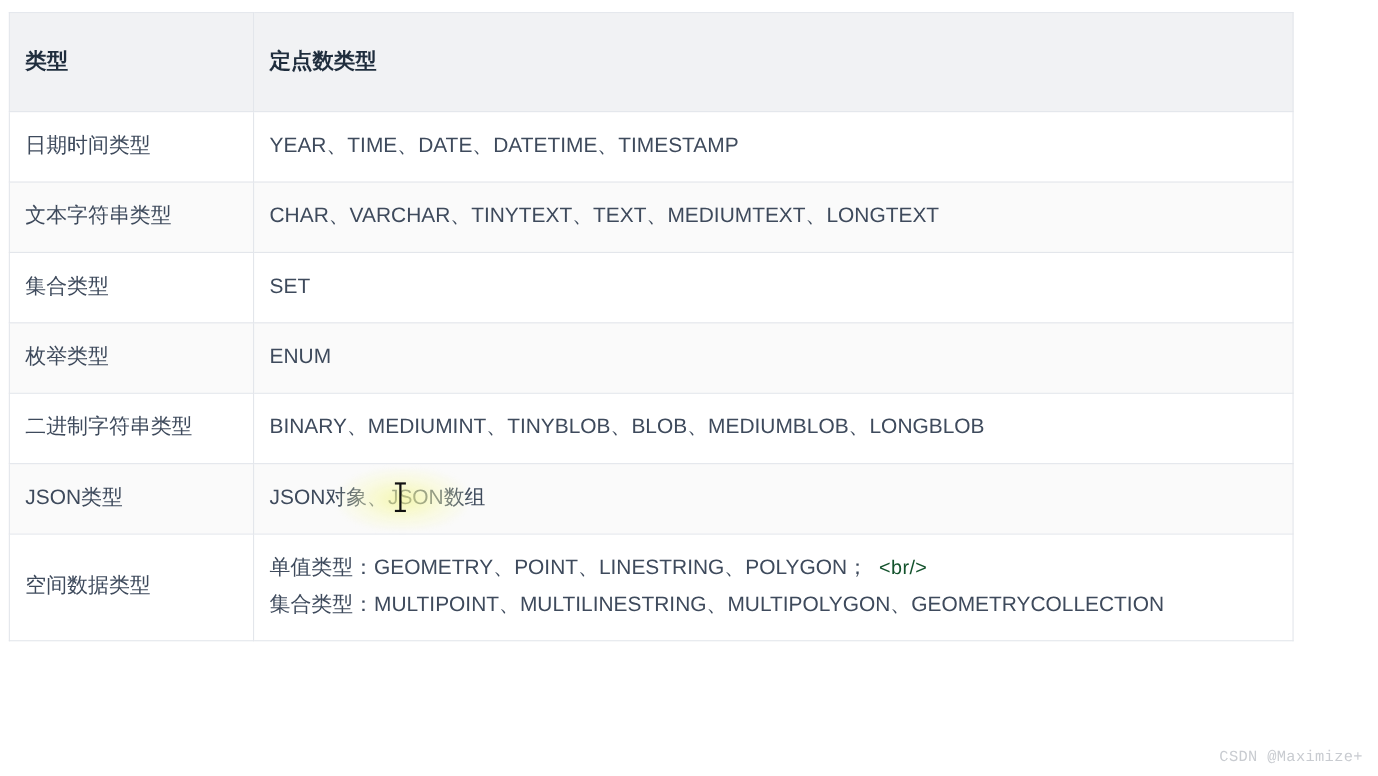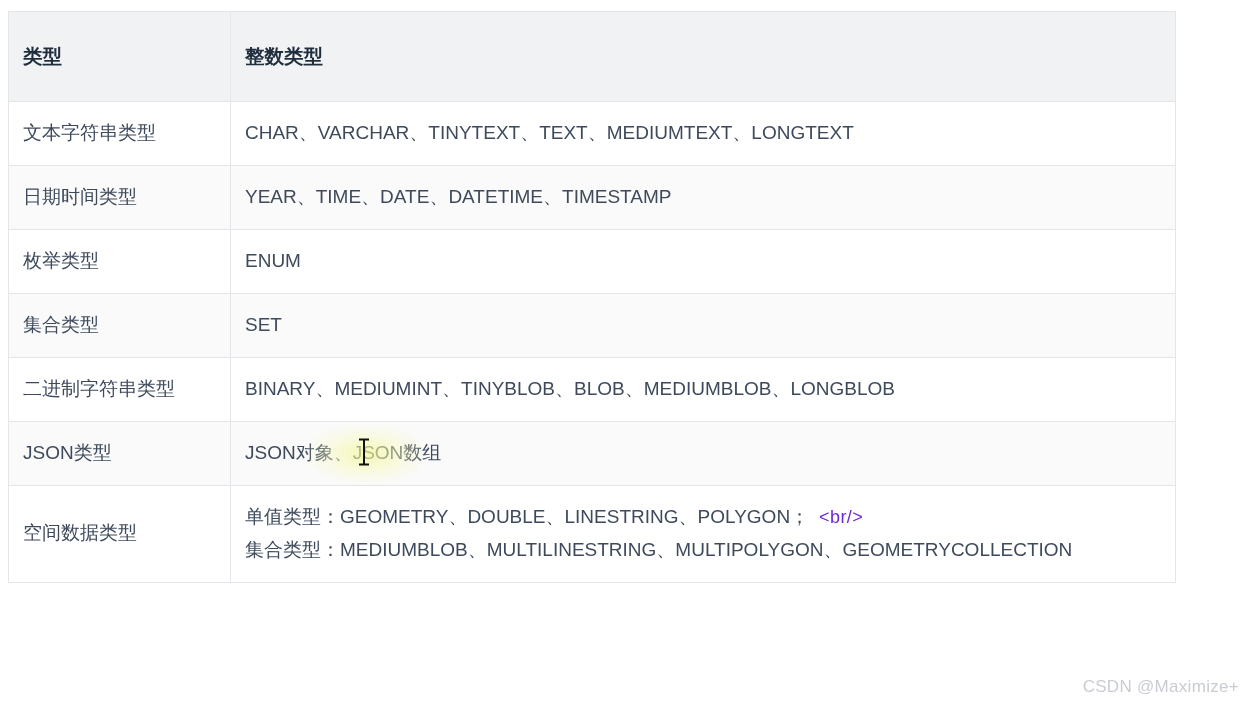--- a/index.html
+++ b/index.html
@@ -83,21 +83,21 @@
     color: #3f4a5a;
   }
 
   .line {
     display: block;
     white-space: nowrap;
   }
   .line + .line { margin-top: 6px; }
 
   .raw-tag {
-    color: #6d28d9;
+    color: #14532d;
     font-size: 18px;
     margin-left: 10px;
     letter-spacing: 0.4px;
   }
 
   
   #cursor {
     position: absolute;
     left: 356px;
     top: 438px;
@@ -117,87 +117,87 @@
                 rgba(255,255,255,0) 78%);
     filter: blur(2px);
   }
   #cursor svg { position: absolute; left: 0; top: 0; }
 
   
   #watermark {
     position: absolute;
     right: 14px;
     bottom: 8px;
-    font-size: 17px;
+    font-size: 14px;
     color: #c9ccd1;
     letter-spacing: 0.3px;
-    font-family: Liberation Sans, sans-serif;
+    font-family: Liberation Mono, monospace;
     white-space: nowrap;
   }
 </style>
 </head>
 <body>
 
 <div id="page">
 
   <div class="table-wrap">
     <table class="dtypes">
       <colgroup>
         <col class="c-type">
         <col class="c-example">
       </colgroup>
       <thead>
         <tr>
           <th>类型</th>
-          <th>整数类型</th>
+          <th>定点数类型</th>
         </tr>
       </thead>
       <tbody>
 
 
 
 
 
         <tr>
+          <td class="type-label">日期时间类型</td>
+          <td class="example">YEAR、TIME、DATE、DATETIME、TIMESTAMP</td>
+        </tr>
+
+        <tr>
           <td class="type-label">文本字符串类型</td>
           <td class="example">CHAR、VARCHAR、TINYTEXT、TEXT、MEDIUMTEXT、LONGTEXT</td>
         </tr>
 
         <tr>
-          <td class="type-label">日期时间类型</td>
-          <td class="example">YEAR、TIME、DATE、DATETIME、TIMESTAMP</td>
+          <td class="type-label">集合类型</td>
+          <td class="example">SET</td>
         </tr>
 
         <tr>
           <td class="type-label">枚举类型</td>
           <td class="example">ENUM</td>
-        </tr>
-
-        <tr>
-          <td class="type-label">集合类型</td>
-          <td class="example">SET</td>
         </tr>
 
         <tr>
           <td class="type-label">二进制字符串类型</td>
           <td class="example">BINARY、MEDIUMINT、TINYBLOB、BLOB、MEDIUMBLOB、LONGBLOB</td>
         </tr>
 
         <tr>
           <td class="type-label">JSON类型</td>
           <td class="example">JSON对象、JSON数组</td>
         </tr>
 
         <tr class="tall">
           <td class="type-label">空间数据类型</td>
           <td class="example">
             <span class="line">
-              <span>单值类型：GEOMETRY、DOUBLE、LINESTRING、POLYGON；</span><span class="raw-tag">&lt;br/&gt;</span>
+              <span>单值类型：GEOMETRY、POINT、LINESTRING、POLYGON；</span><span class="raw-tag">&lt;br/&gt;</span>
             </span>
-            <span class="line">集合类型：MEDIUMBLOB、MULTILINESTRING、MULTIPOLYGON、GEOMETRYCOLLECTION</span>
+            <span class="line">集合类型：MULTIPOINT、MULTILINESTRING、MULTIPOLYGON、GEOMETRYCOLLECTION</span>
           </td>
         </tr>
 
       </tbody>
     </table>
   </div>
 
   <div id="cursor">
     <div class="glow"></div>
     <svg width="16" height="28" viewBox="0 0 16 28" aria-hidden="true">

